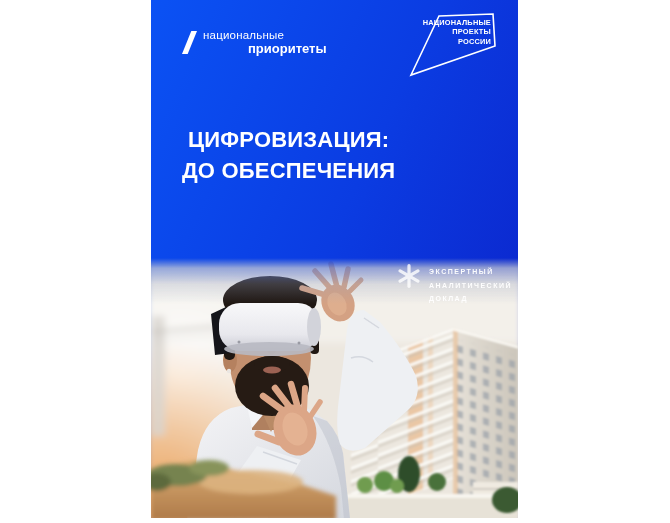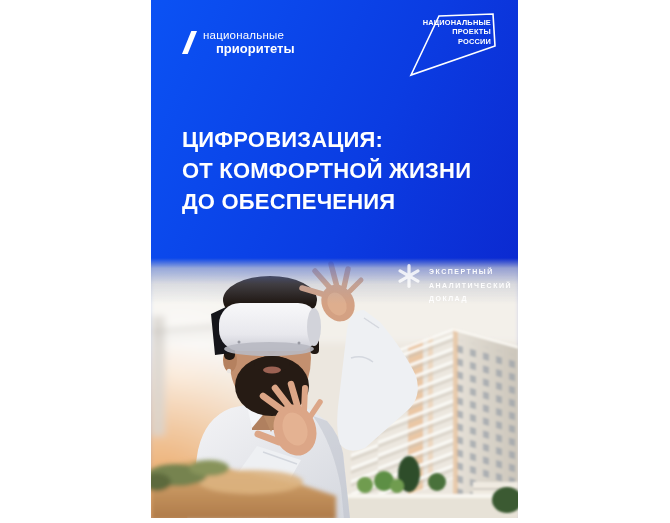--- a/index.html
+++ b/index.html
@@ -17,34 +17,34 @@
   .logo-priorities{
     position:absolute; left:31px; top:29px;
     display:flex; align-items:flex-start; gap:6px; color:#fff;
   }
   .np-slash{
     width:15px; height:23px; background:#ffffff; margin-top:2px;
     clip-path:polygon(62% 0,100% 0,38% 100%,0 100%);
   }
   .np-text{display:flex; flex-direction:column; line-height:1.08;}
   .np-l1{font-size:11.5px; font-weight:400; letter-spacing:.2px;}
-  .np-l2{font-size:13px; font-weight:700; margin-left:13px; margin-top:1px;}
+  .np-l2{font-size:13px; font-weight:700; margin-left:45px; margin-top:1px;}
   .logo-projects{position:absolute; right:21px; top:11px; width:90px; height:68px;}
   .logo-projects svg{display:block;}
   .logo-projects text{
     fill:#ffffff; font-weight:700; font-size:7.4px; letter-spacing:.2px;
     font-family:"Liberation Sans","DejaVu Sans",sans-serif;
   }
   
   .cover-title{
     position:absolute; left:31px; top:124px; margin:0;
     color:#ffffff; font-size:22px; font-weight:700; line-height:31px;
     letter-spacing:.2px;
   }
-  .cover-title span{display:block; white-space:nowrap;}
+  .cover-title span{display:block; white-space:nowrap;text-align:center;}
   
   .badge{
     position:absolute; left:245px; top:263px; z-index:3;
     display:flex; gap:7px; align-items:flex-start;
   }
   .badge-icon{display:block; opacity:.8;}
   .badge-text{
     display:flex; flex-direction:column;
     color:rgba(255,255,255,.95); font-size:7px; font-weight:700;
     letter-spacing:1.5px; line-height:13.5px; padding-top:2px;
@@ -75,21 +75,20 @@
       <svg width="90" height="68" viewBox="0 0 90 68">
         <polygon points="32,5 86,3 88,35 4,64" fill="none" stroke="#ffffff" stroke-width="1.6" stroke-linejoin="miter"></polygon>
         <text x="84" y="13.5" text-anchor="end">НАЦИОНАЛЬНЫЕ</text>
         <text x="84" y="23" text-anchor="end">ПРОЕКТЫ</text>
         <text x="84" y="32.5" text-anchor="end">РОССИИ</text>
       </svg>
     </div>
 
     <h1 class="cover-title">
       <span>ЦИФРОВИЗАЦИЯ:</span>
-      <span>ОТ КОМФОРТНОЙ ЖИЗНИ</span>
       <span>ДО ОБЕСПЕЧЕНИЯ</span>
     </h1>
 
     <div class="photo" aria-label="Мужчина в VR-гарнитуре жестами рассматривает макет многоэтажного жилого дома">
       <svg width="367" height="260" viewBox="0 0 367 260" preserveAspectRatio="none">
         <defs>
           <radialGradient id="gWhite" gradientUnits="userSpaceOnUse" cx="30" cy="118" r="130">
             <stop offset="0" stop-color="#ffffff" stop-opacity=".95"></stop>
             <stop offset="1" stop-color="#ffffff" stop-opacity="0"></stop>
           </radialGradient>

